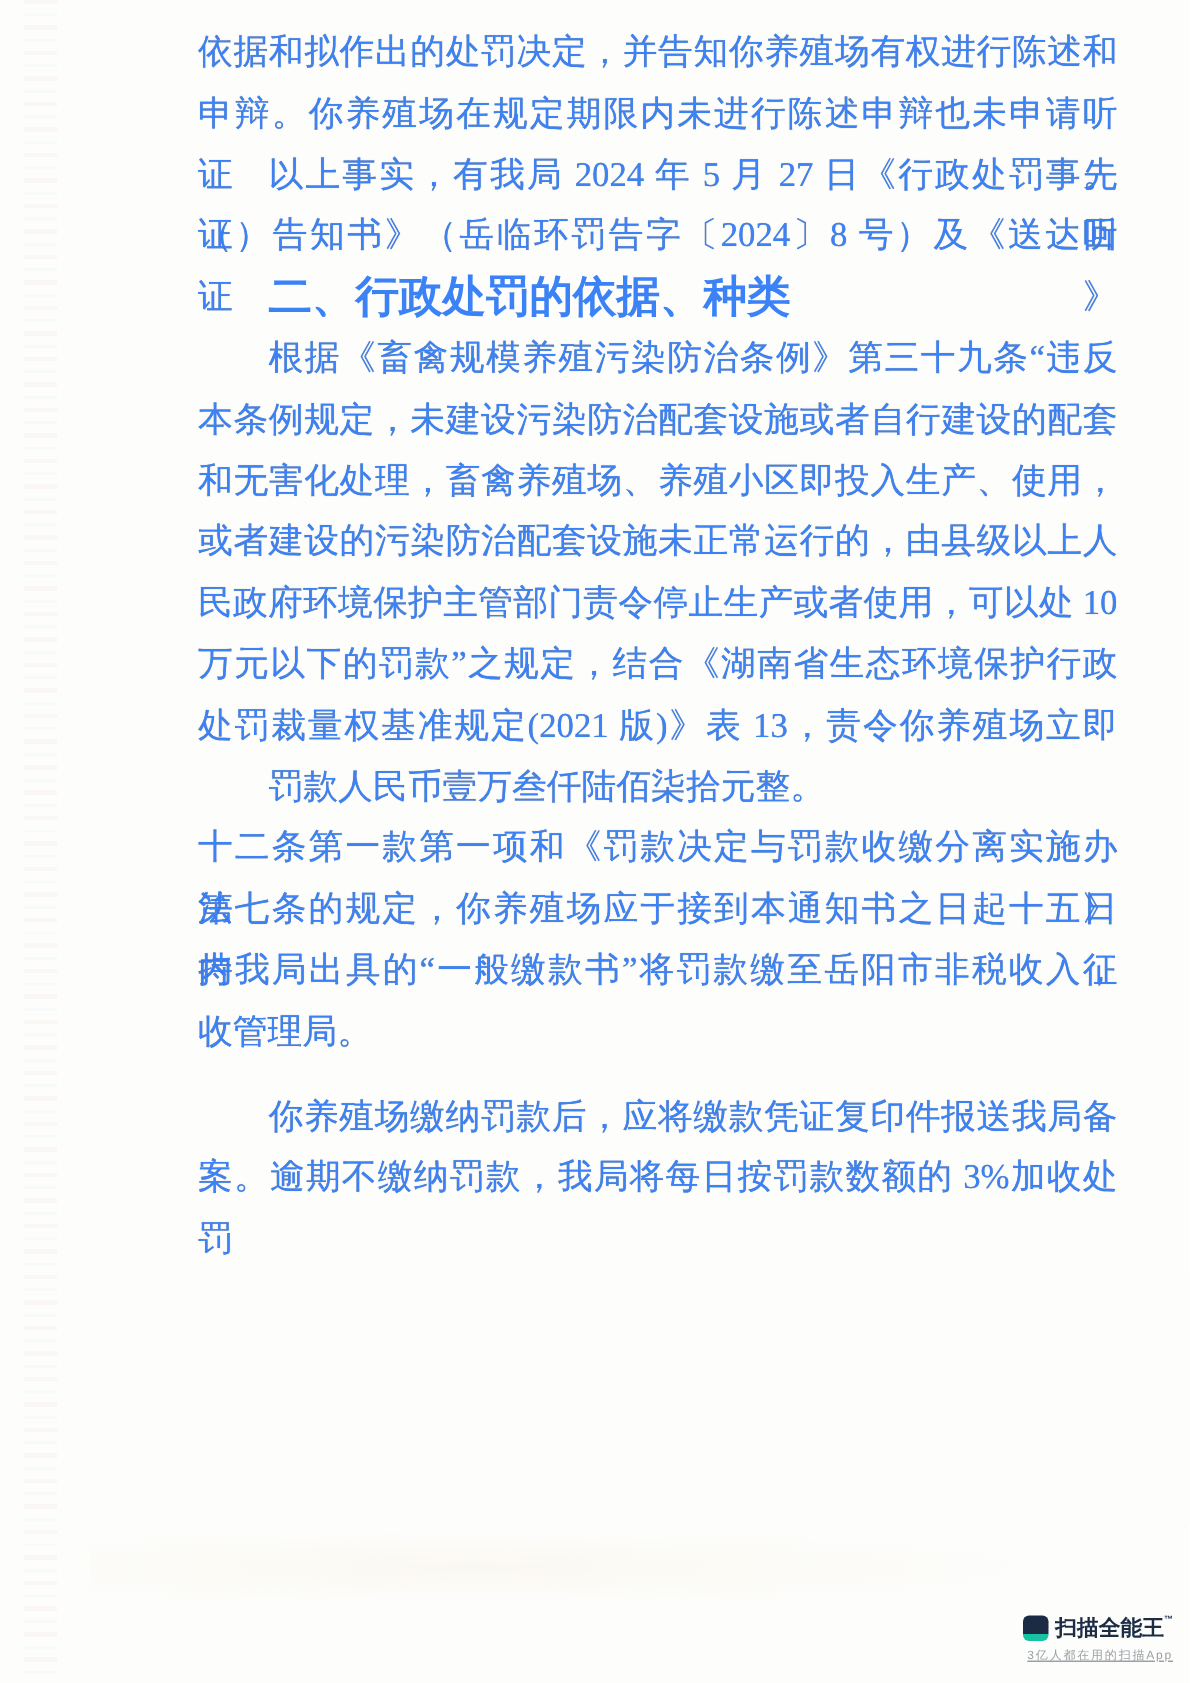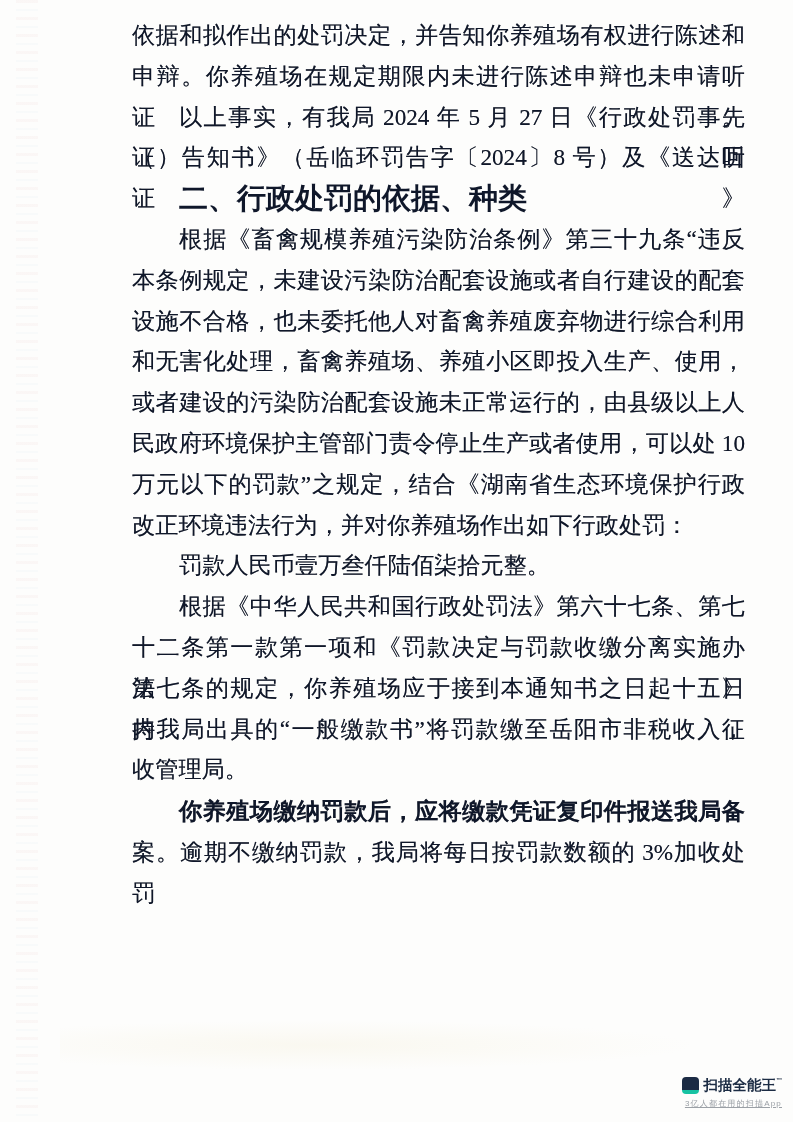--- a/index.html
+++ b/index.html
@@ -34,21 +34,21 @@
     left: 60px; top: 1020px;
     width: 640px; height: 50px;
     background: radial-gradient(ellipse at 40% 50%, rgba(235,225,185,0.18), rgba(255,255,255,0) 70%);
     pointer-events: none;
   }
   .doc {
     position: absolute;
     left: 132px;
     top: 15px;
     width: 613px;
-    color: #0f172a;
+    color: #3b82f6;
   }
   .line {
     height: 40.8px;
     line-height: 40.8px;
     font-size: 23.2px;
     white-space: nowrap;
     text-shadow: 0 0 0.5px rgba(25,25,25,0.55);
   }
   .j {
     white-space: normal;
@@ -56,21 +56,21 @@
     text-align-last: justify;
     text-justify: inter-character;
   }
   .indent { text-indent: 47px; }
   .heading {
     font-family: "Liberation Sans", sans-serif;
     font-weight: 700;
     font-size: 29px;
     text-shadow: none;
   }
-  .gap { margin-top: 1px; font-weight: bold; }
+  .gap { margin-top: 16px; }
 
   
   .watermark {
     position: absolute;
     right: 11px;
     bottom: 13px;
     text-align: right;
   }
   .wm-row {
     display: flex;
@@ -131,28 +131,26 @@
   <div class="noise-blob"></div>
 
   <div class="doc">
     <div class="line j">依据和拟作出的处罚决定，并告知你养殖场有权进行陈述和</div>
     <div class="line j">申辩。你养殖场在规定期限内未进行陈述申辩也未申请听证。</div>
     <div class="line j indent">以上事实，有我局 2024 年 5 月 27 日《行政处罚事先（听</div>
     <div class="line j">证）告知书》（岳临环罚告字〔2024〕8 号）及《送达回证》</div>
     <div class="line indent heading">二、行政处罚的依据、种类</div>
     <div class="line j indent">根据《畜禽规模养殖污染防治条例》第三十九条“违反</div>
     <div class="line j">本条例规定，未建设污染防治配套设施或者自行建设的配套</div>
-    <div class="line j">设施不合格，也未委托他人对畜禽养殖废弃物进行综合利用</div>
     <div class="line j">和无害化处理，畜禽养殖场、养殖小区即投入生产、使用，</div>
     <div class="line j">或者建设的污染防治配套设施未正常运行的，由县级以上人</div>
     <div class="line j">民政府环境保护主管部门责令停止生产或者使用，可以处 10</div>
     <div class="line j">万元以下的罚款”之规定，结合《湖南省生态环境保护行政</div>
-    <div class="line">改正环境违法行为，并对你养殖场作出如下行政处罚：</div>
+    <div class="line j">处罚裁量权基准规定(2021 版)》表 13，责令你养殖场立即</div>
     <div class="line indent">罚款人民币壹万叁仟陆佰柒拾元整。</div>
-    <div class="line j indent">根据《中华人民共和国行政处罚法》第六十七条、第七</div>
     <div class="line j">十二条第一款第一项和《罚款决定与罚款收缴分离实施办法》</div>
     <div class="line j">第七条的规定，你养殖场应于接到本通知书之日起十五日内，</div>
     <div class="line j">持我局出具的“一般缴款书”将罚款缴至岳阳市非税收入征</div>
     <div class="line">收管理局。</div>
     <div class="line j indent gap">你养殖场缴纳罚款后，应将缴款凭证复印件报送我局备</div>
     <div class="line j">案。逾期不缴纳罚款，我局将每日按罚款数额的 3%加收处罚</div>
   </div>
 
   <div class="watermark">
     <div class="wm-row">

